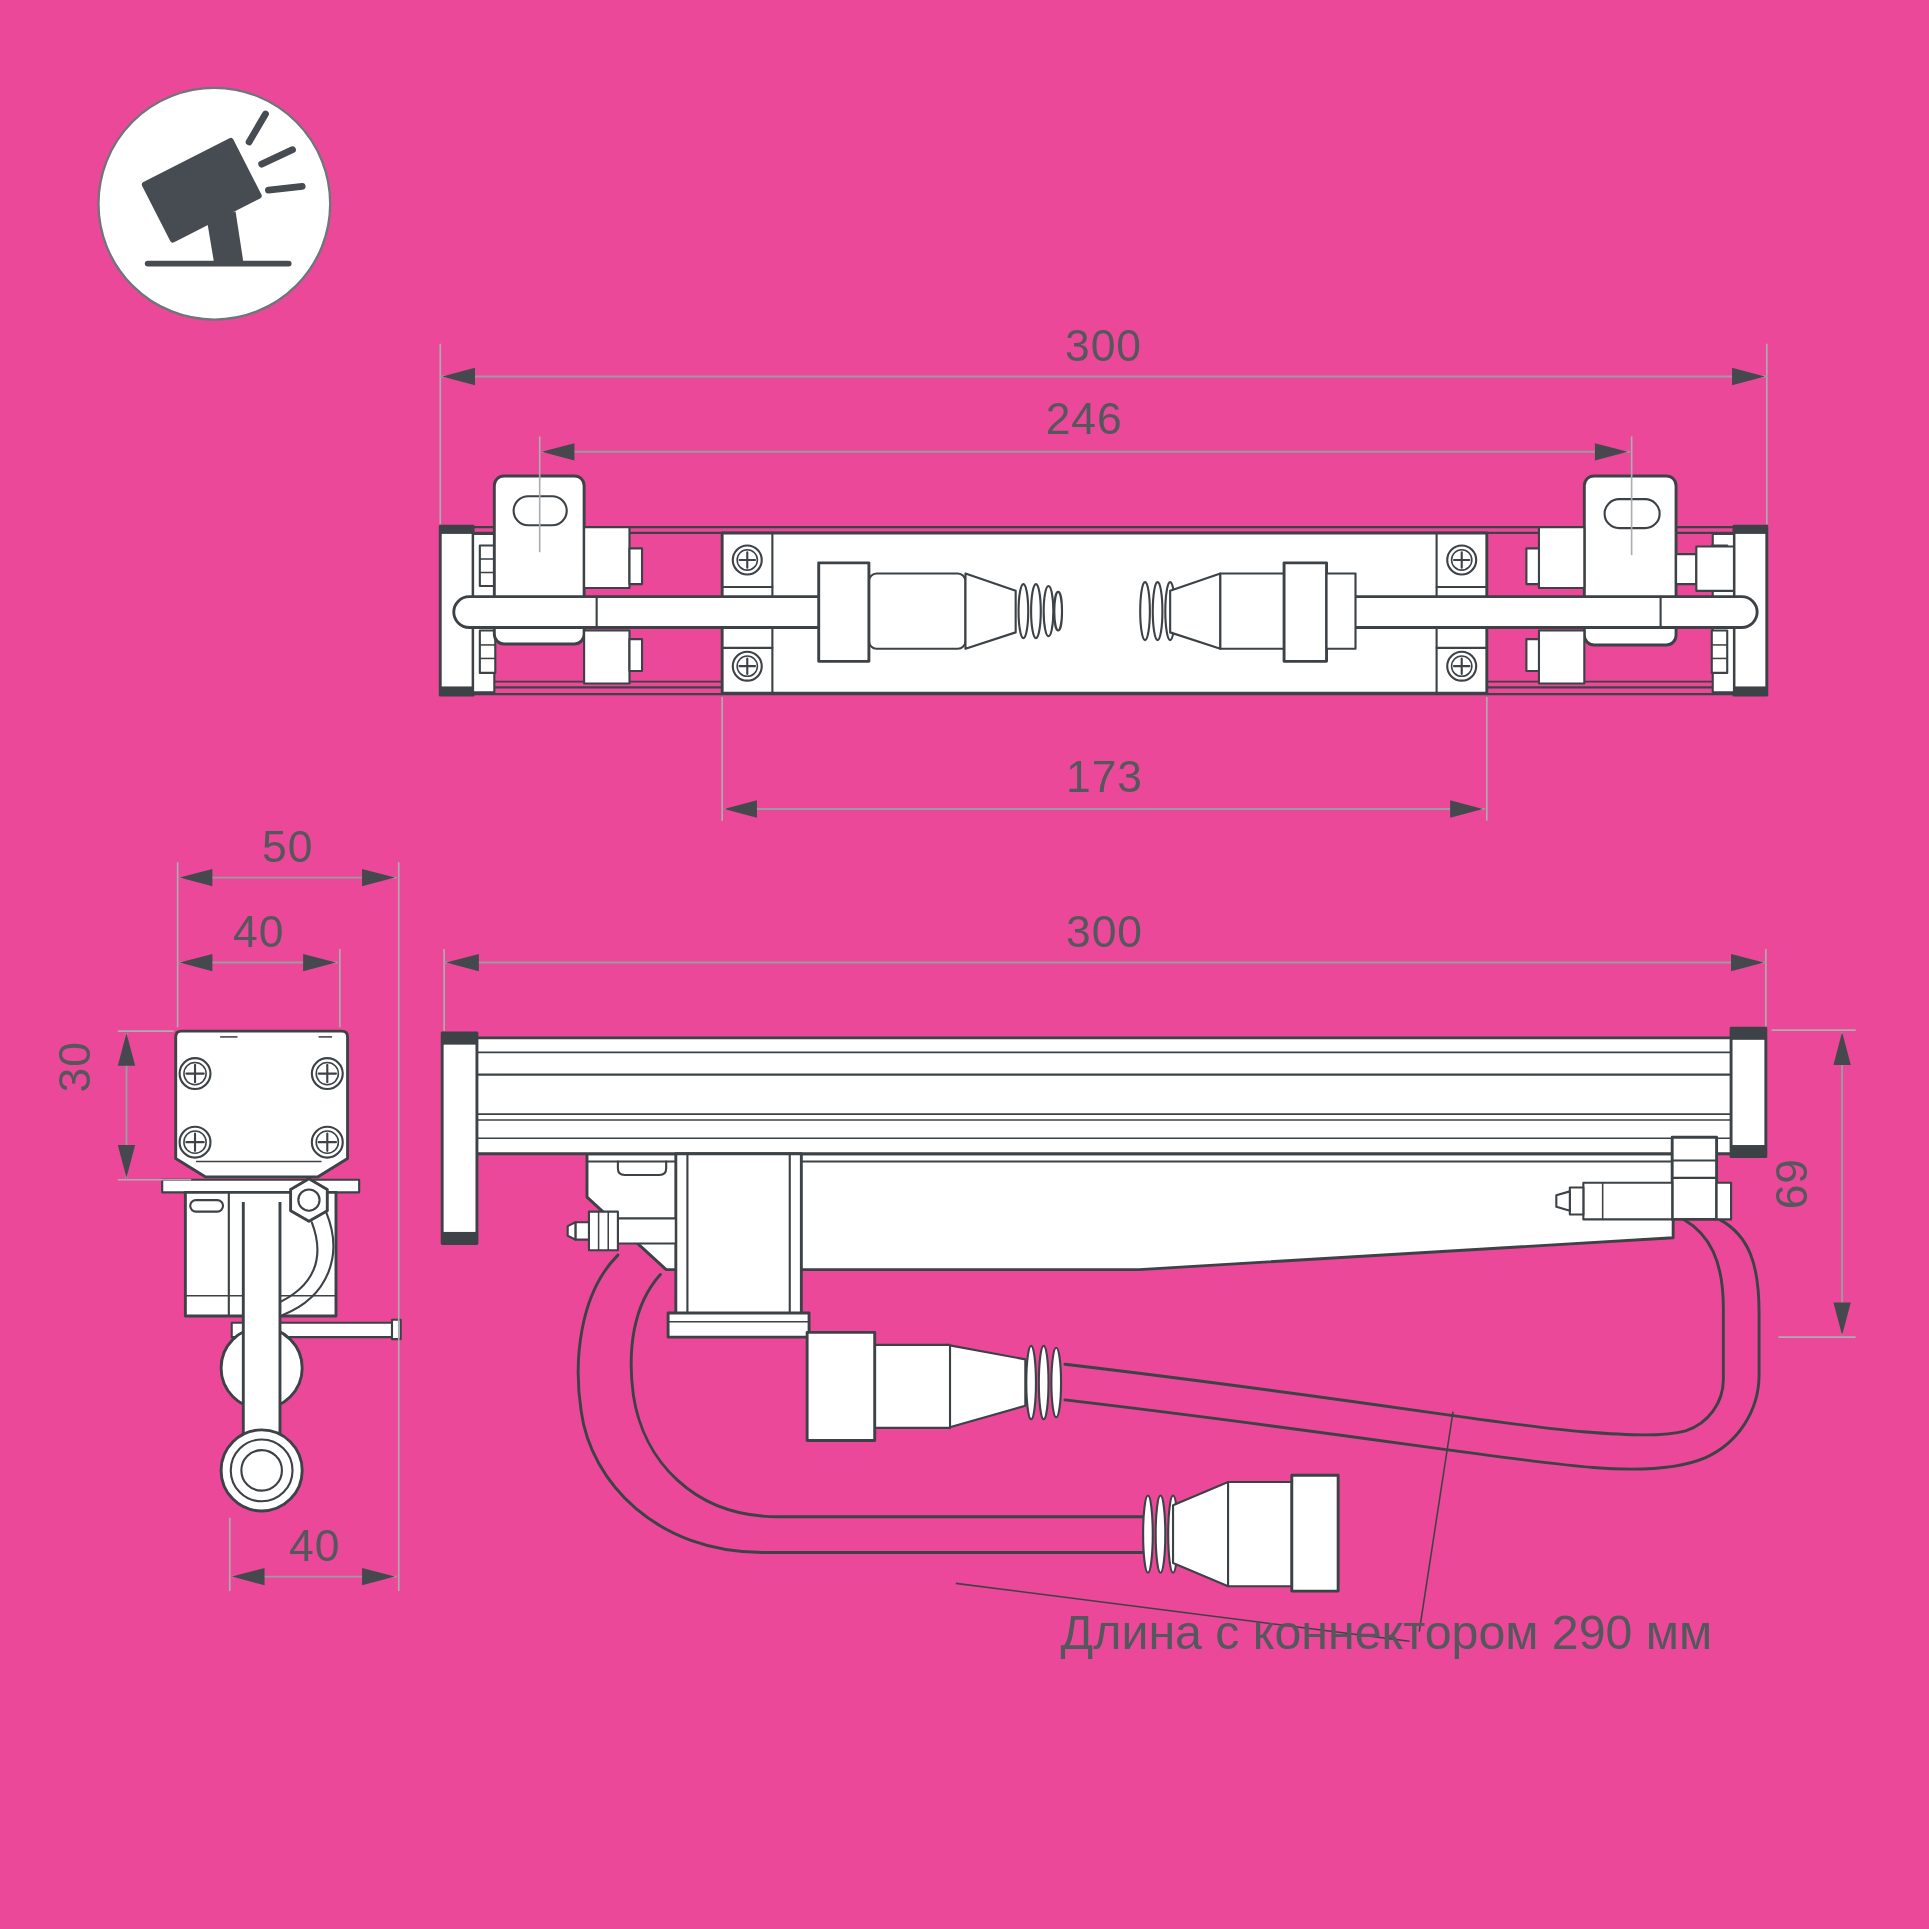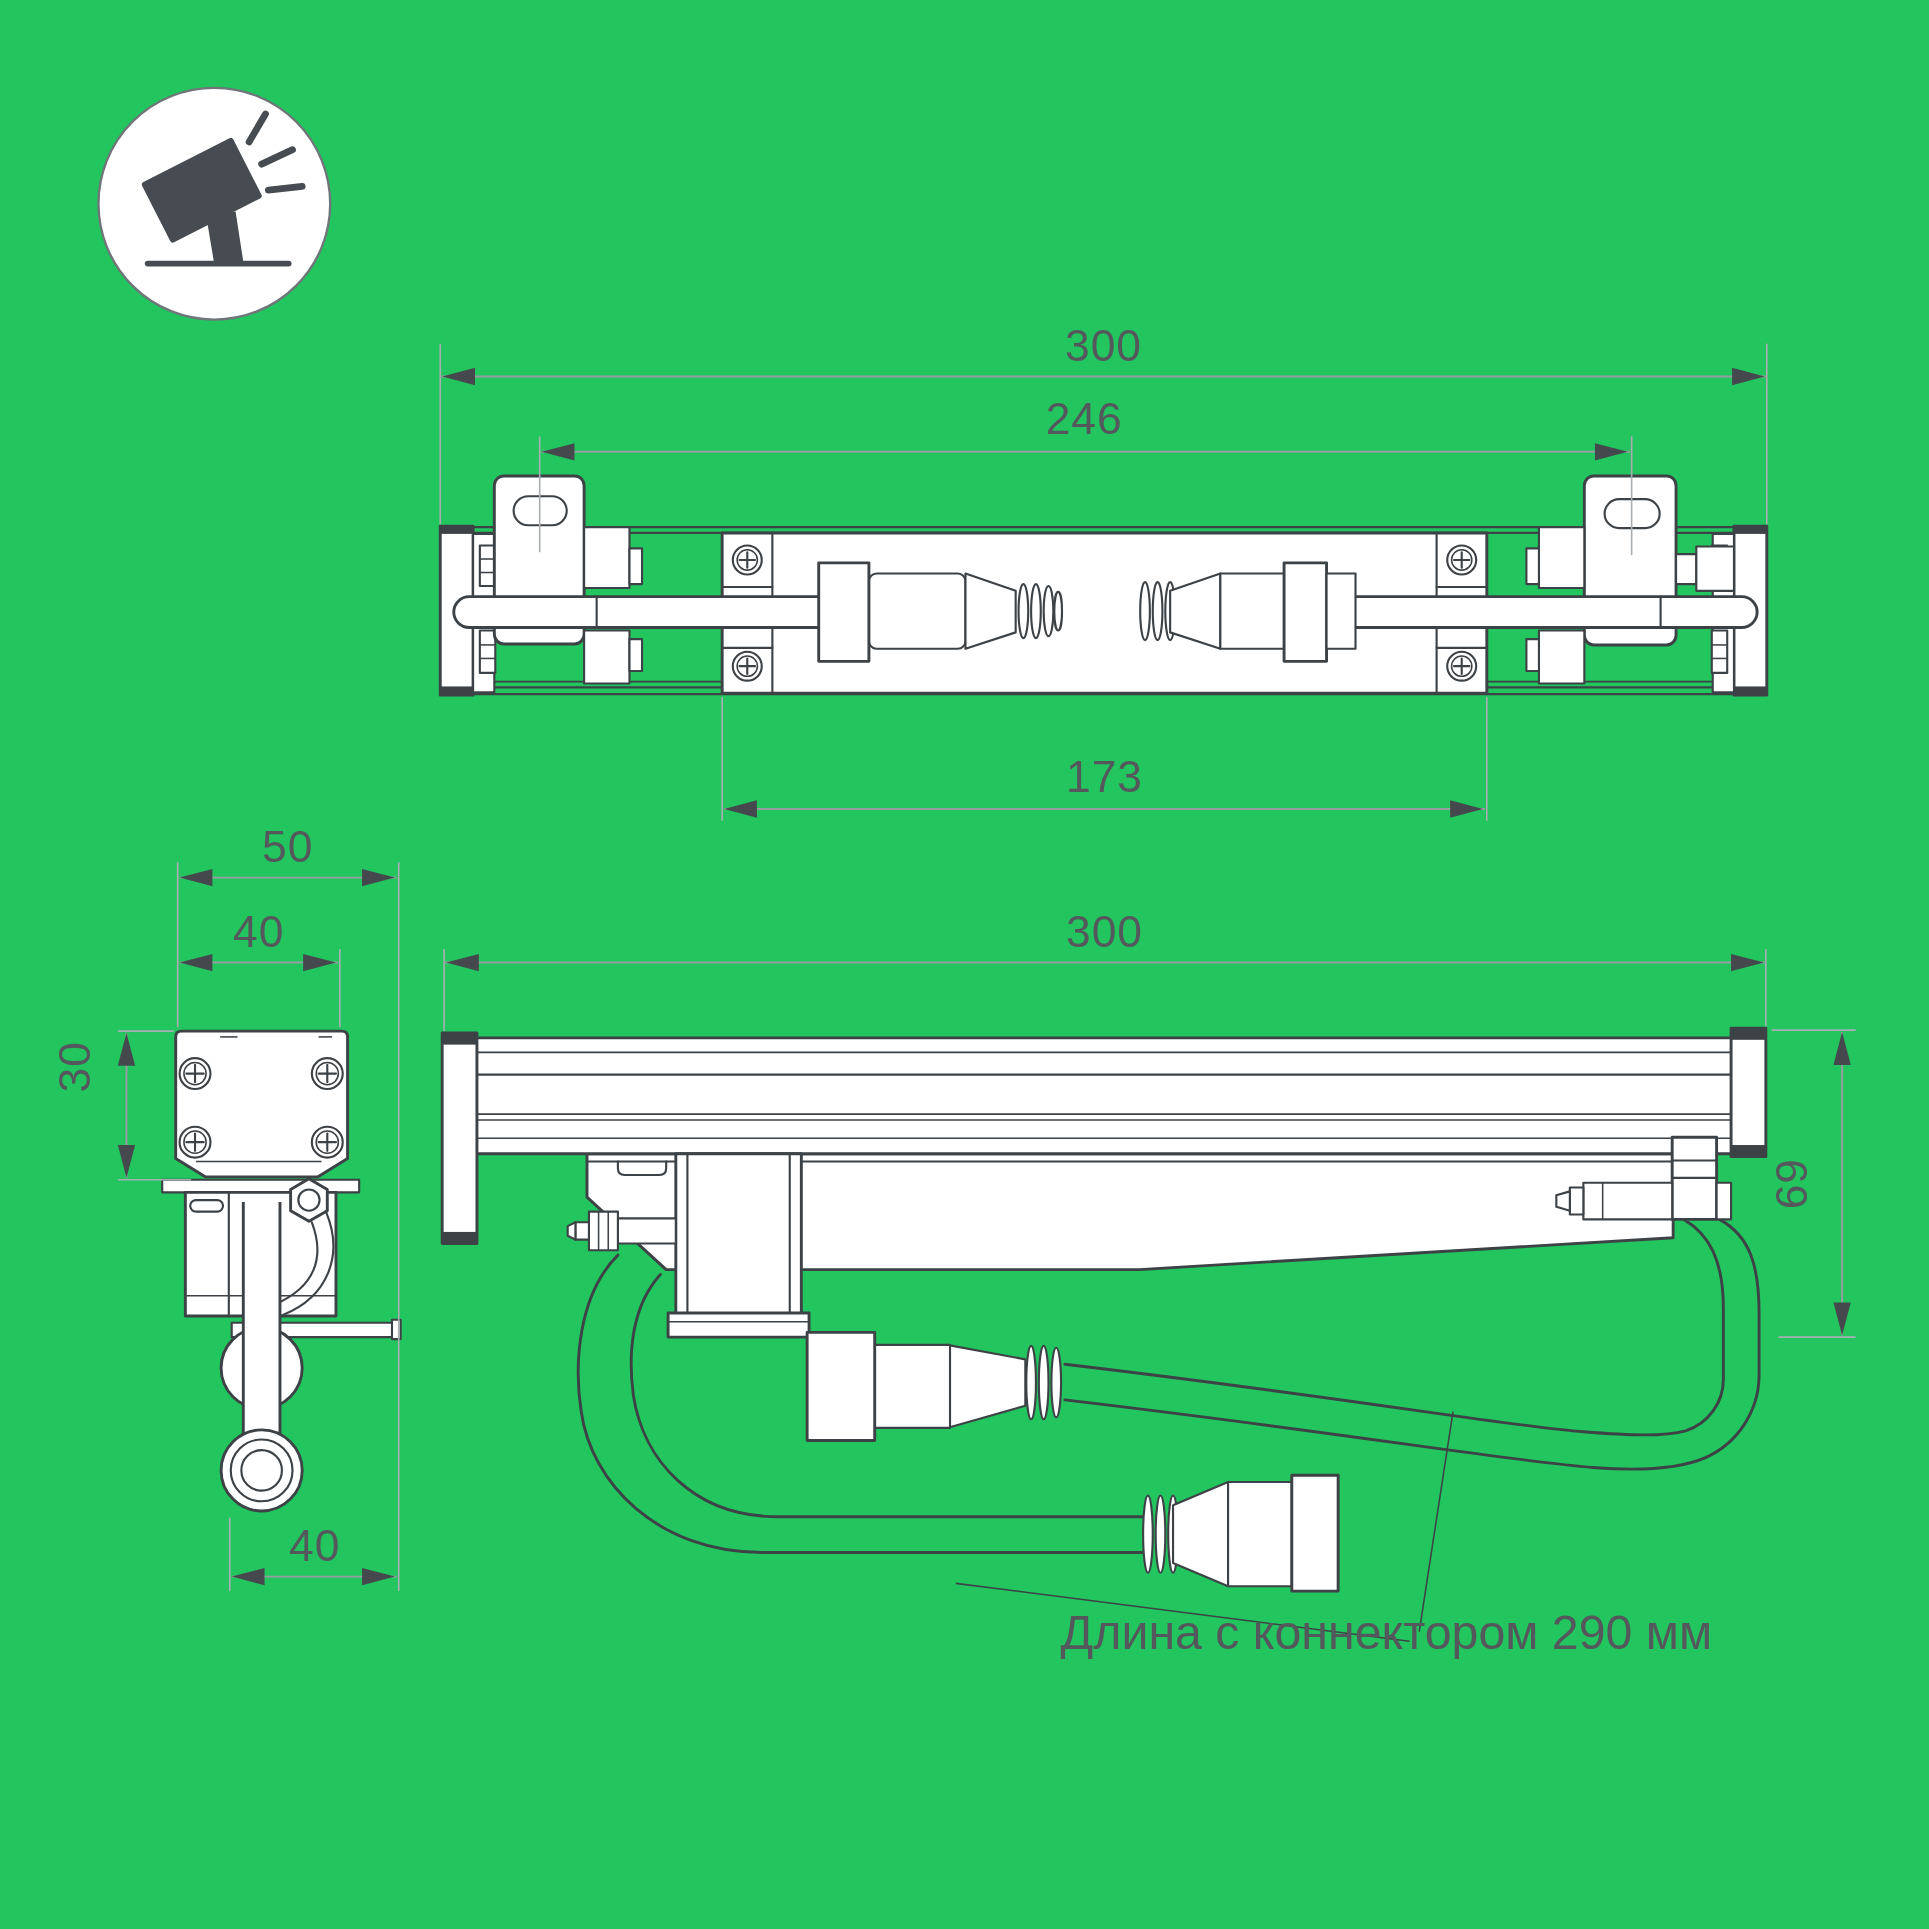--- a/index.html
+++ b/index.html
@@ -1,16 +1,16 @@
 <!DOCTYPE html>
 <html><head>
 <meta charset="utf-8">
 <style>
   html,body{margin:0;padding:0;background:#ffffff;}
-  .page{position:relative;width:1929px;height:1929px;background:#22c55e;overflow:hidden;
+  .page{position:relative;width:1929px;height:1929px;background:#ec4899;overflow:hidden;
         font-family:"Liberation Sans", sans-serif;}
   svg{position:absolute;left:0;top:0;}
   
   .ln  {fill:none;stroke:#3d4246;stroke-width:3;stroke-linejoin:round;stroke-linecap:round;}
   .ln2 {fill:none;stroke:#3d4246;stroke-width:2.2;stroke-linejoin:round;stroke-linecap:round;}
   .ln1 {fill:none;stroke:#3d4246;stroke-width:1.6;stroke-linejoin:round;}
   .wh  {fill:#ffffff;stroke:#3d4246;stroke-width:3;stroke-linejoin:round;}
   .wh2 {fill:#ffffff;stroke:#3d4246;stroke-width:2.2;stroke-linejoin:round;}
   .dark{fill:#3d4246;stroke:none;}
   .dim {fill:none;stroke:#989da1;stroke-width:2;}

